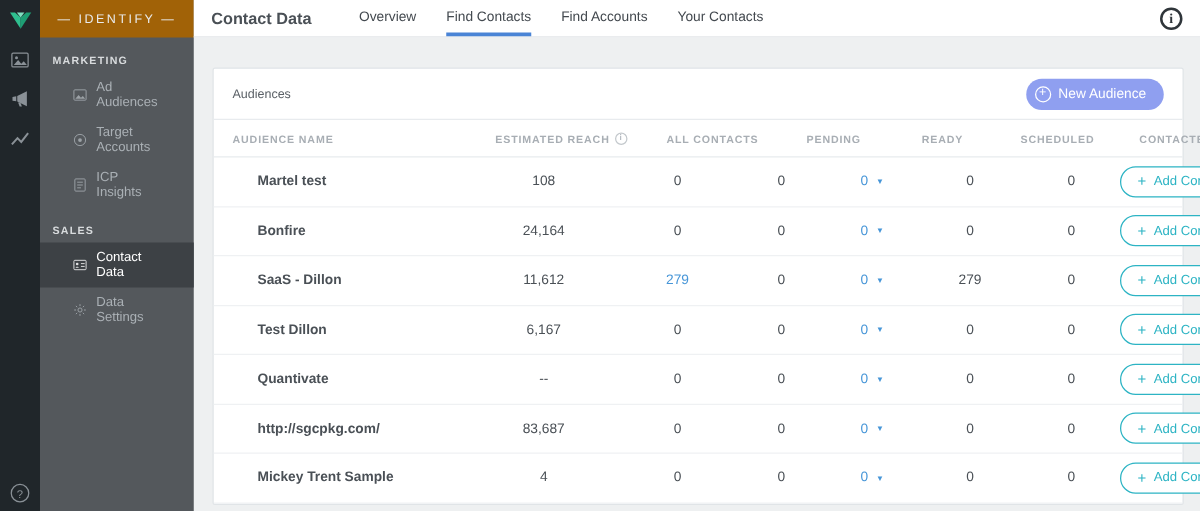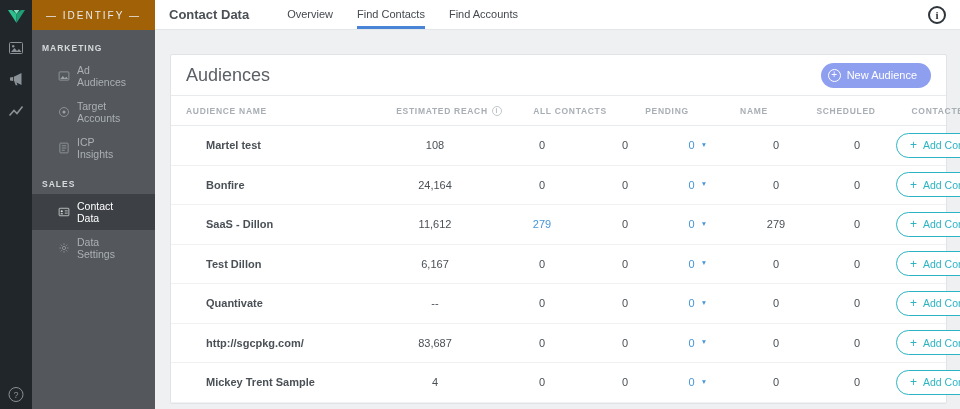--- a/index.html
+++ b/index.html
@@ -28,21 +28,21 @@
   .topbar { height:30px; background:#fff; border-bottom:1px solid #e3e6e9; display:flex; align-items:stretch; padding:0 14px; }
   .page-title { font-size:13px; font-weight:bold; color:#4a5056; display:flex; align-items:center; margin-right:38px; }
   .tabs { display:flex; gap:24px; }
   .tab { font-size:11px; color:#43494f; display:flex; align-items:center; border-bottom:3px solid transparent; padding-top:2px; cursor:pointer; }
   .tab.active { border-bottom-color:var(--active_tab_blue,#4a84d6); font-weight:normal; }
   .info-btn { margin-left:auto; align-self:center; width:18px; height:18px; border:2px solid #2f353a; border-radius:50%; font-size:11px; font-weight:bold; color:#2f353a; display:flex; align-items:center; justify-content:center; font-family:"Liberation Serif", serif; cursor:pointer; }
 
   .content { flex:1; padding:24px 13px 0 15px; overflow:hidden; }
   .card { background:#fff; border:1px solid #e0e4e7; border-radius:2px; }
   .card-header { height:41px; display:flex; align-items:center; justify-content:space-between; padding:0 15px; border-bottom:1px solid #e8ebee; }
-  .card-title { font-size:18px; color:#5a6066; }
+  .card-title { font-size:10px; color:#5a6066; }
   .btn-new { background:var(--accent_periwinkle,#8f9ff0); color:#fff; border:none; border-radius:13px; height:25px; padding:0 14px 0 7px; font-size:11px; display:flex; align-items:center; gap:6px; cursor:pointer; font-family:inherit; }
   .btn-new .plus-circle { width:13px; height:13px; border:1px solid #fff; border-radius:50%; display:flex; align-items:center; justify-content:center; font-size:10px; line-height:1; }
 
   
   .trow { display:grid; grid-template-columns: 188px 122px 92px 74px 72px 84px 78px 1fr; align-items:center; padding:0 15px; }
   .thead { height:30px; border-bottom:1px solid #e8ebee; color:#a8aeb4; font-size:8.5px; letter-spacing:.7px; font-weight:bold;gap:14px; }
   .thead .hcell { text-align:center; display:flex; justify-content:center; align-items:center; gap:4px; }
   .thead .hcell.h-name { justify-content:flex-start; text-align:left; }
   .mini-info { width:10px; height:10px; border:1px solid #c3c8cc; border-radius:50%; font-size:6.5px; color:#b4bac0; display:inline-flex; align-items:center; justify-content:center; font-weight:bold; cursor:pointer; }
   .tbody .trow { height:39.5px; border-bottom:1px solid #eff1f3; }
@@ -147,20 +147,21 @@
     </div>
   </div>
 
   <div class="main">
     <div class="topbar">
       <div class="page-title">Contact Data</div>
       <div class="tabs">
         <div class="tab">Overview</div>
         <div class="tab active">Find Contacts</div>
         <div class="tab">Find Accounts</div>
+        <div class="tab">Your Contacts</div>
       </div>
       <div class="info-btn">i</div>
     </div>
 
     <div class="content">
       <div class="card">
         <div class="card-header">
           <div class="card-title">Audiences</div>
           <button class="btn-new">
             <span class="plus-circle">+</span>
@@ -169,21 +170,21 @@
         </div>
 
         <div class="trow thead">
           <div class="hcell h-name">AUDIENCE NAME</div>
           <div class="hcell">
             <span>ESTIMATED REACH</span>
             <span class="mini-info">i</span>
           </div>
           <div class="hcell">ALL CONTACTS</div>
           <div class="hcell">PENDING</div>
-          <div class="hcell">NAME</div>
+          <div class="hcell">READY</div>
           <div class="hcell">SCHEDULED</div>
           <div class="hcell">CONTACTED</div>
           <div class="hcell"></div>
         </div>
 
         <div class="tbody">
   <div class="trow">
     <div class="cell c-name">Martel test</div>
     <div class="cell c-num">108</div>
     <div class="cell c-num c-allcontacts">0</div>

